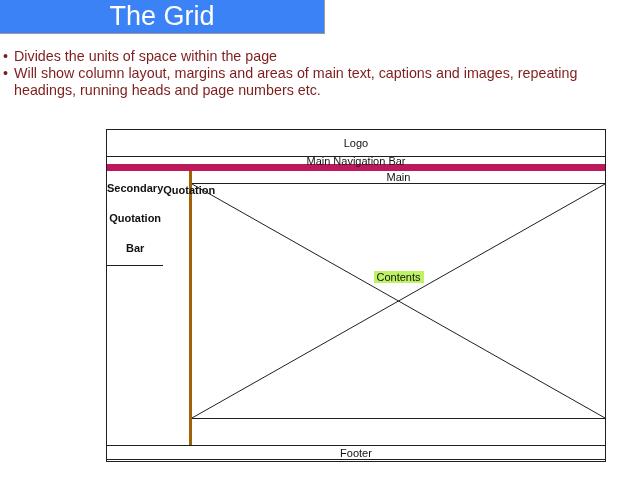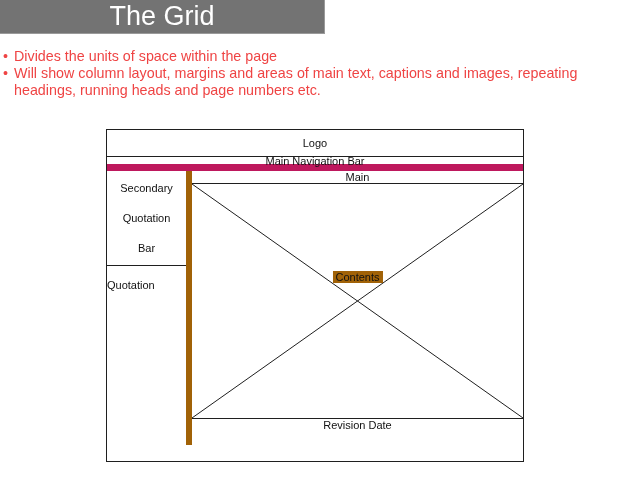--- a/index.html
+++ b/index.html
@@ -9,21 +9,21 @@
     position: relative;
     font-family: "Liberation Sans", "DejaVu Sans", sans-serif;
     color: #000000;
     overflow: hidden;
   }
 
   
   .title-bar {
     position: absolute; left: 0; top: 0;
     width: 325px; height: 34px;
-    background: #737373;
+    background: #3b82f6;
     border-right: 1px solid #9a9a9a;
     border-bottom: 1px solid #9a9a9a;
     display: flex; align-items: center; justify-content: center;
   }
   .title-bar span {
     color: #ffffff;
     font-size: 27px;
     line-height: 27px;
   }
 
@@ -31,50 +31,50 @@
   .bullets {
     position: absolute; left: 2px; top: 48px;
     width: 592px;
     list-style: none;
   }
   .bullets li {
     position: relative;
     padding-left: 12px;
     font-size: 14.3px;
     line-height: 17px;
-    color: #ef4444;
+    color: #7f1d1d;
   }
   .bullets li::before {
     content: "\2022";
     position: absolute; left: 1px; top: 0;
   }
 
   
   .wf {
     position: absolute; left: 106px; top: 129px;
-    width: 418px; height: 333px;
+    width: 500px; height: 333px;
     border: 1px solid #1f1f1f;
     font-size: 11px;
     color: #111111;
   }
   .wf-label { white-space: nowrap; }
 
   .wf-row-logo {
     height: 27px; border-bottom: 1px solid #1f1f1f;
     display: flex; align-items: center; justify-content: center;
   }
   .wf-row-mainnav {
     height: 14px; border-bottom: 7px solid #be185d;
     display: flex; align-items: center; justify-content: center;
   }
   .wf-cols { display: flex; height: 274px; }
 
   .wf-left {
-    width: 85px; border-right: 6px solid #a16207;
-    display: flex; flex-direction: column;
+    width: 85px; border-right: 3px solid #a16207;
+    display: flex; flex-direction: row; font-weight: bold;
   }
   .wf-secnav {
     height: 95px; border-bottom: 1px solid #1f1f1f;
     display: flex; flex-direction: column;
     align-items: center; justify-content: center;
     gap: 19px;
   }
   .wf-secnav div { line-height: 11px; }
   .wf-quotation {
     flex: 1;
@@ -92,21 +92,21 @@
     display: flex; align-items: center; justify-content: center;
   }
   .wf-contents {
     height: 235px; border-bottom: 1px solid #1f1f1f;
     position: relative;
   }
   .wf-contents svg { position: absolute; left: 0; top: 0; width: 100%; height: 100%; display: block; }
   .wf-contents .wf-label {
     position: absolute; top: 87px; left: 50%;
     transform: translateX(-50%);
-    background: #a16207; padding: 0 3px;
+    background: #bef264; padding: 0 3px;
   }
   .wf-revision {
     height: 12px;
     display: flex; align-items: center; justify-content: center;
   }
   .wf-footer {
     height: 15px;
     border-top: 1px solid #1f1f1f;
     border-bottom: 1px solid #1f1f1f;
     display: flex; align-items: center; justify-content: center;
@@ -153,22 +153,22 @@
         <div class="wf-pagetitle">
           <span class="wf-label">Main</span>
         </div>
         <div class="wf-contents">
           <svg viewBox="0 0 100 100" preserveAspectRatio="none">
             <line x1="0" y1="0" x2="100" y2="100" stroke="#1f1f1f" stroke-width="1" vector-effect="non-scaling-stroke"></line>
             <line x1="100" y1="0" x2="0" y2="100" stroke="#1f1f1f" stroke-width="1" vector-effect="non-scaling-stroke"></line>
           </svg>
           <span class="wf-label">Contents</span>
         </div>
-        <div class="wf-revision">
-          <span class="wf-label">Revision Date</span>
-        </div>
       </div>
 
     </div>
 
+    <div class="wf-footer">
+      <span class="wf-label">Footer</span>
+    </div>
 
   </div>
 </div>
 
 </body></html>

